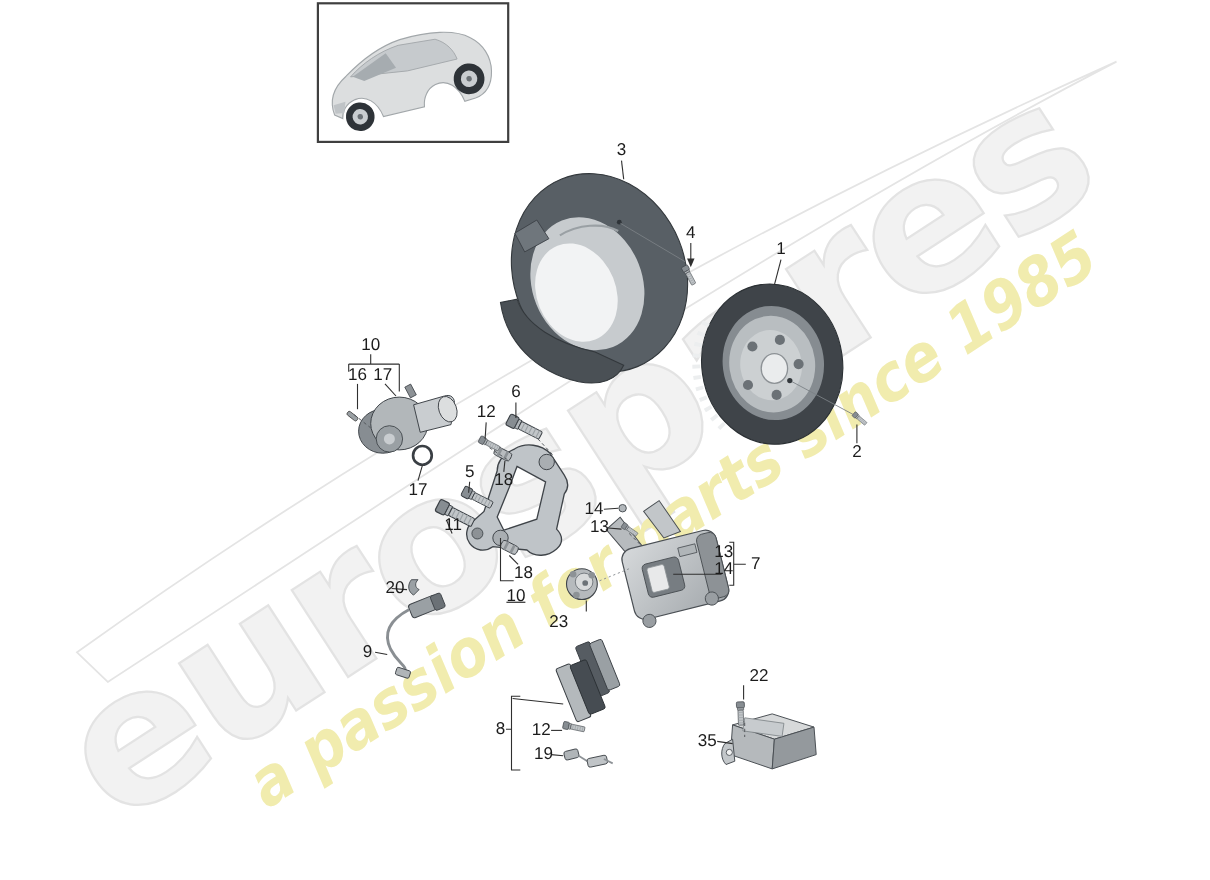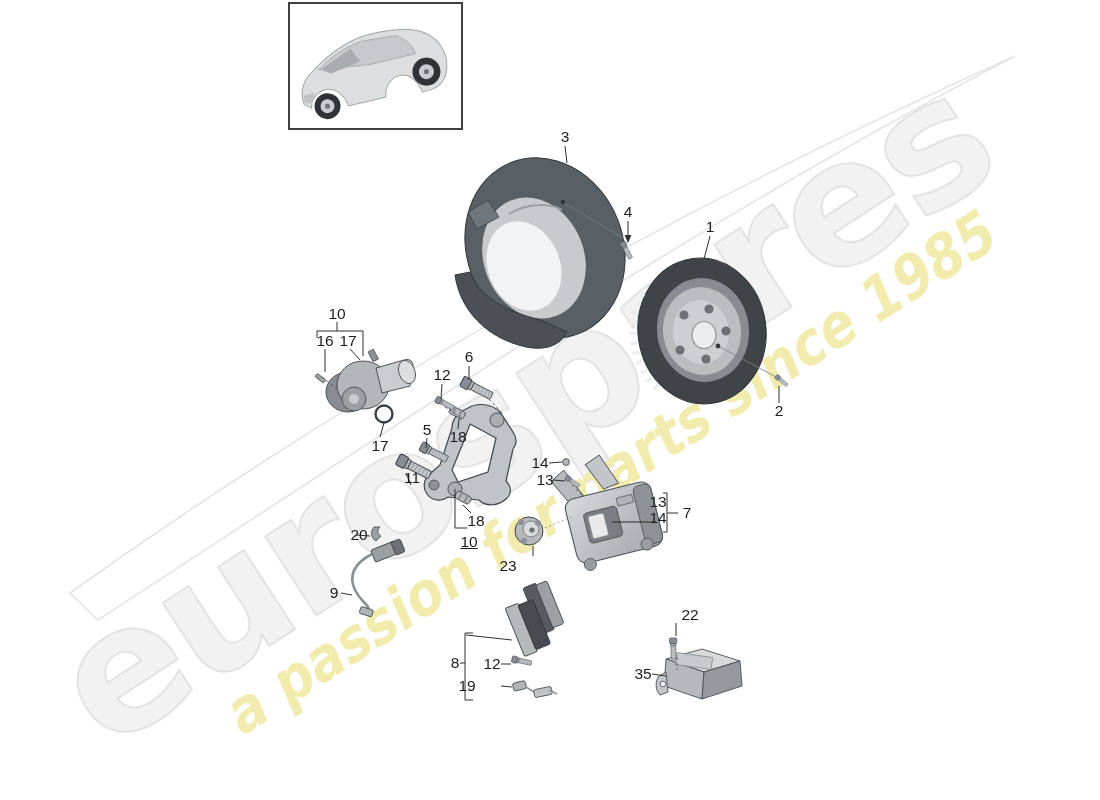--- a/index.html
+++ b/index.html
@@ -227,19 +227,19 @@
   <div class="co" style="left:545px;top:480px;">13</div>
   <div class="co" style="left:658px;top:502px;">13</div>
   <div class="co" style="left:540px;top:463px;">14</div>
   <div class="co" style="left:658px;top:518px;">14</div>
   <div class="co" style="left:337px;top:314px;">10</div>
   <div class="co" style="left:325px;top:341px;text-align:right;">16</div>
   <div class="co" style="left:348px;top:341px;">17</div>
   <div class="co" style="left:380px;top:446px;">17</div>
   <div class="co" style="left:458px;top:437px;">18</div>
   <div class="co" style="left:476px;top:521px;">18</div>
-  <div class="co" style="left:467px;top:686px;text-align:right;">19</div>
+  <div class="co" style="left:494px;top:686px;text-align:right;">19</div>
   <div class="co" style="left:347px;top:535px;margin-left:12px;">20</div>
   <div class="co" style="left:643px;top:674px;">35</div>
   <div class="co" style="left:676px;top:615px;margin-left:14px;">22</div>
   <div class="co" style="left:508px;top:566px;">23</div>
 
 </div>
 
 </body></html>

